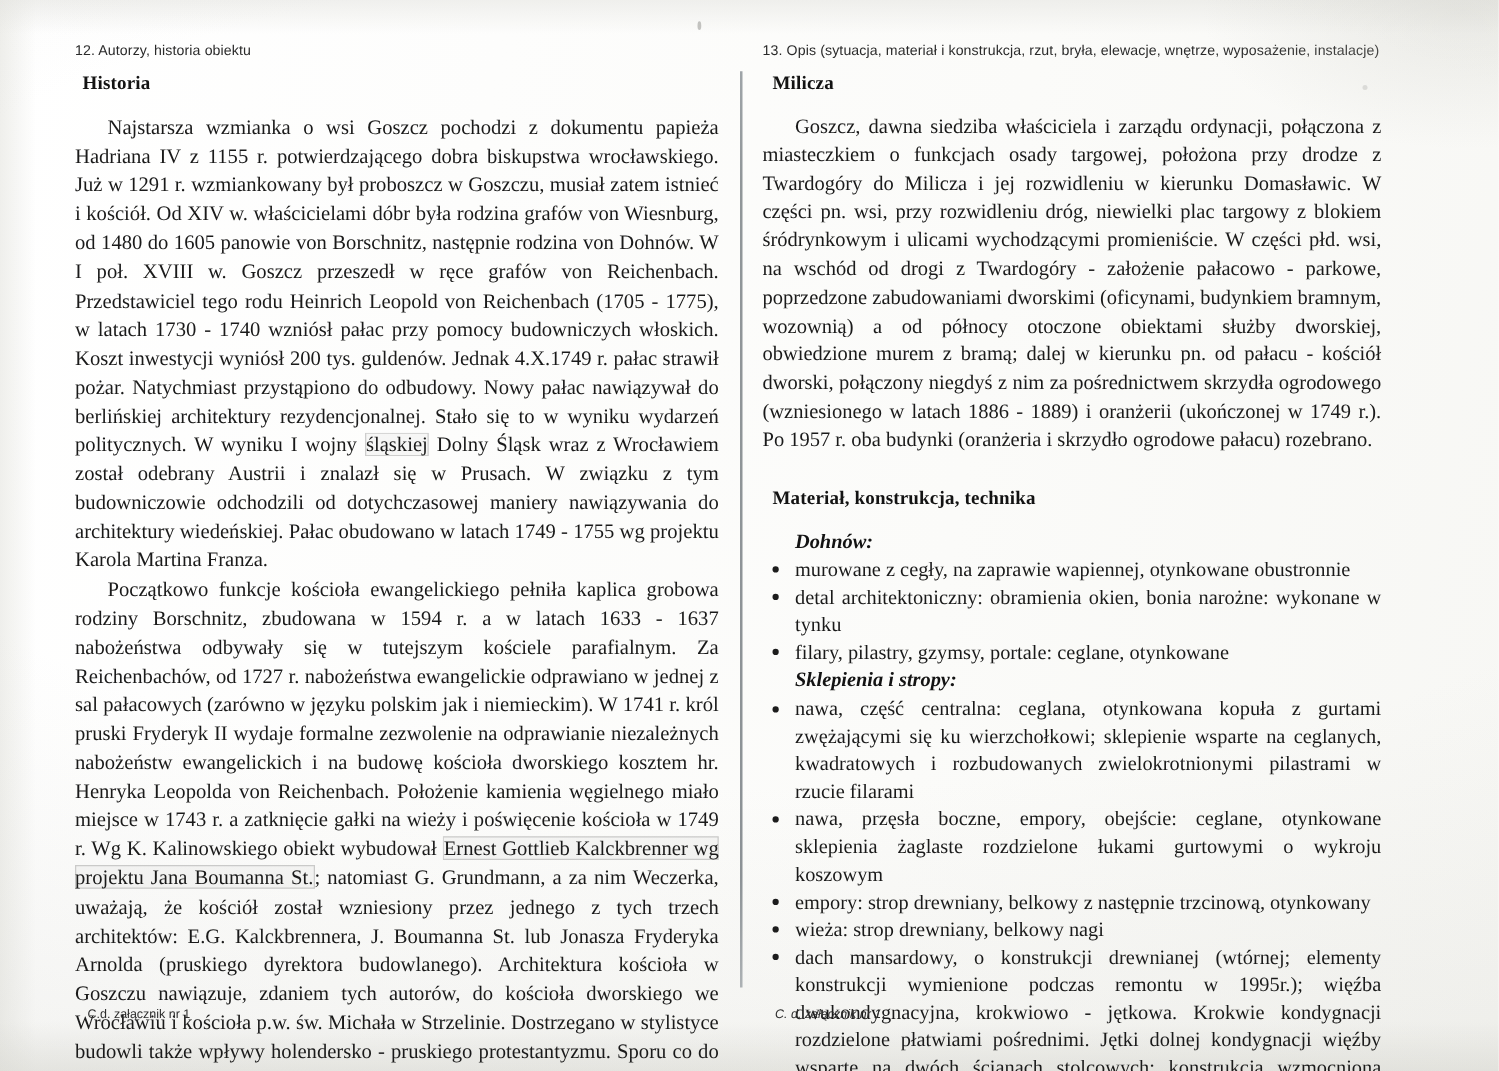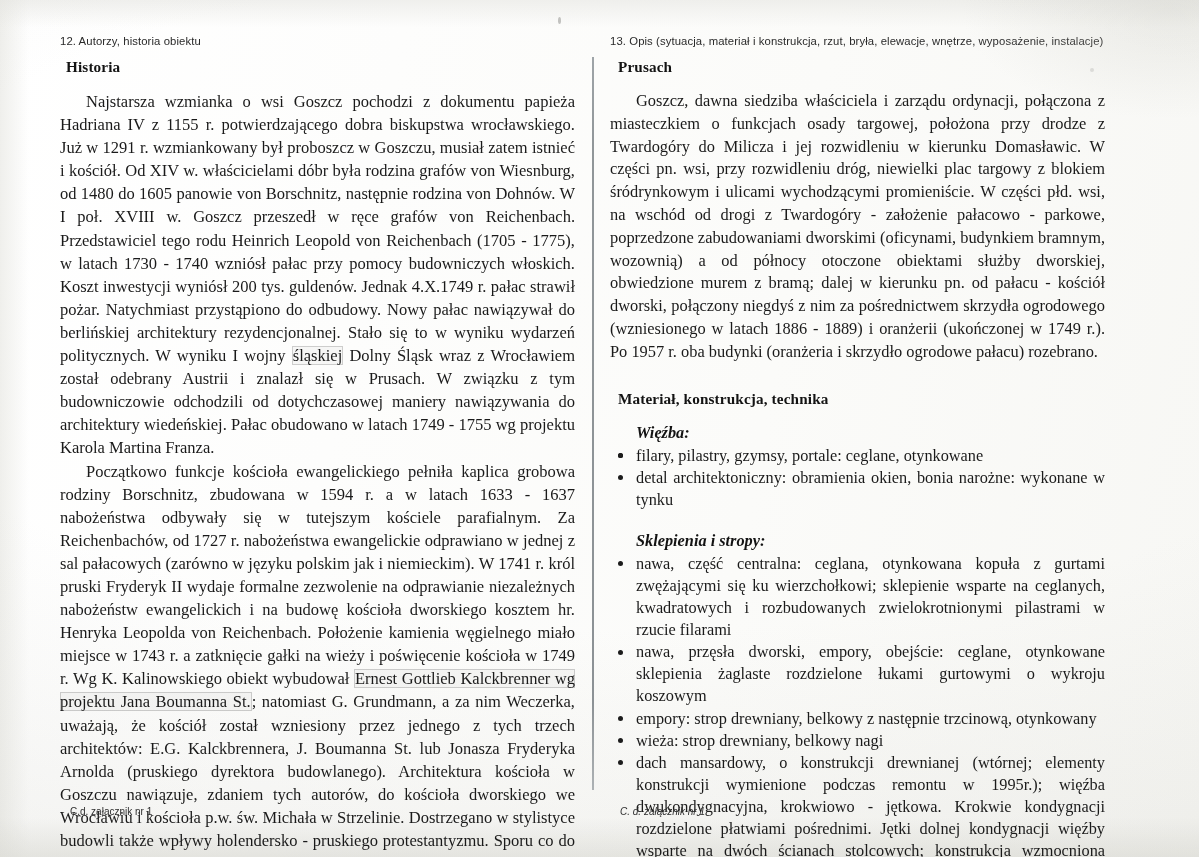--- a/index.html
+++ b/index.html
@@ -120,21 +120,21 @@
   
   h3.sub {
     margin: 0 0 1px 26px;
     font-family: "Liberation Serif", serif;
     font-style: italic;
     font-weight: bold;
     font-size: 16.3px;
     line-height: 22px;
     color: #131313;
   }
-  h3.sub.spaced { margin-top: 19px; }
+  h3.sub.spaced { }
 
   
   ul.bul {
     margin: 0;
     padding: 0;
     list-style: none;
   }
   ul.bul li {
     position: relative;
     margin: 0 0 0 0;
@@ -194,50 +194,51 @@
 
       <h2 class="sec">Historia</h2>
 
       <p class="body"><span>Najstarsza wzmianka o wsi Goszcz pochodzi z dokumentu papieża Hadriana IV z 1155 r. potwierdzającego dobra biskupstwa wrocławskiego. Już w 1291 r. wzmiankowany był proboszcz w Goszczu, musiał zatem istnieć i kościół. Od XIV w. właścicielami dóbr była rodzina grafów von Wiesnburg, od 1480 do 1605 panowie von Borschnitz, następnie rodzina von Dohnów. W I poł. XVIII w. Goszcz przeszedł w ręce grafów von Reichenbach. Przedstawiciel tego rodu Heinrich Leopold von Reichenbach (1705 - 1775), w latach 1730 - 1740 wzniósł pałac przy pomocy budowniczych włoskich. Koszt inwestycji wyniósł 200 tys. guldenów. Jednak 4.X.1749 r. pałac strawił pożar. Natychmiast przystąpiono do odbudowy. Nowy pałac nawiązywał do berlińskiej architektury rezydencjonalnej. Stało się to w wyniku wydarzeń politycznych. W wyniku I wojny </span><span class="boxed">śląskiej</span><span>  Dolny Śląsk wraz z Wrocławiem został odebrany Austrii i znalazł się w Prusach. W związku z tym budowniczowie odchodzili od dotychczasowej maniery nawiązywania do architektury wiedeńskiej. Pałac obudowano w latach 1749 - 1755 wg projektu Karola Martina Franza.</span></p>
 
       <p class="body"><span>Początkowo funkcje kościoła ewangelickiego pełniła kaplica grobowa rodziny Borschnitz, zbudowana w 1594 r. a w latach 1633 - 1637 nabożeństwa odbywały się w tutejszym kościele parafialnym. Za Reichenbachów, od 1727 r. nabożeństwa ewangelickie odprawiano w jednej z sal pałacowych (zarówno w języku polskim jak i niemieckim). W 1741 r. król pruski Fryderyk II wydaje formalne zezwolenie na odprawianie niezależnych nabożeństw ewangelickich i na budowę kościoła dworskiego kosztem hr. Henryka Leopolda von Reichenbach. Położenie kamienia węgielnego miało miejsce w 1743 r. a zatknięcie gałki na wieży i poświęcenie kościoła w 1749 r. Wg K. Kalinowskiego obiekt wybudował </span><span class="boxed">Ernest Gottlieb Kalckbrenner wg projektu Jana Boumanna St.</span><span>; natomiast G. Grundmann, a za nim Weczerka, uważają, że kościół został wzniesiony przez jednego z tych trzech architektów: E.G. Kalckbrennera, J. Boumanna St. lub Jonasza Fryderyka Arnolda (pruskiego dyrektora budowlanego). Architektura kościoła w Goszczu nawiązuje, zdaniem tych autorów, do kościoła dworskiego we Wrocławiu i kościoła p.w. św. Michała w Strzelinie. Dostrzegano w stylistyce budowli także wpływy holendersko - pruskiego protestantyzmu. Sporu co do autorów nie da się wyjaśnić, gdyż nie zachowała się żadna dokumentacja budowy kościoła, o czym informują dokumenty dolnośląskiego konserwatora zabytków sprzed II wojny światowej.</span></p>
     </div>
 
     <div class="col" id="col-right">
 
-      <h2 class="sec">Prusach</h2>
+      <h2 class="sec">Milicza</h2>
 
       <p class="body">Goszcz, dawna siedziba właściciela i zarządu ordynacji, połączona z miasteczkiem o funkcjach osady targowej, położona przy drodze z Twardogóry do Milicza i jej rozwidleniu w kierunku Domasławic. W części pn. wsi, przy rozwidleniu dróg, niewielki plac targowy z blokiem śródrynkowym i ulicami wychodzącymi promieniście. W części płd. wsi, na wschód od drogi z Twardogóry - założenie pałacowo - parkowe, poprzedzone zabudowaniami dworskimi (oficynami, budynkiem bramnym, wozownią) a od północy otoczone obiektami służby dworskiej, obwiedzione murem z bramą; dalej w kierunku pn. od pałacu - kościół dworski, połączony niegdyś z nim za pośrednictwem skrzydła ogrodowego (wzniesionego w latach 1886 - 1889) i oranżerii (ukończonej w 1749 r.). Po 1957 r. oba budynki (oranżeria i skrzydło ogrodowe pałacu) rozebrano.</p>
 
       <h2 class="sec mid">Materiał, konstrukcja, technika</h2>
 
-      <h3 class="sub">Więźba:</h3>
+      <h3 class="sub">Dohnów:</h3>
       <ul class="bul">
         <li>
           <span class="dot"></span>
+          <span>murowane z cegły, na zaprawie wapiennej, otynkowane obustronnie</span>
+        </li>
+        <li>
+          <span class="dot"></span>
+          <span>detal architektoniczny: obramienia okien, bonia narożne: wykonane w tynku</span>
         </li>
         <li>
           <span class="dot"></span>
           <span>filary, pilastry, gzymsy, portale: ceglane, otynkowane</span>
-        </li>
-        <li>
-          <span class="dot"></span>
-          <span>detal architektoniczny: obramienia okien, bonia narożne: wykonane w tynku</span>
         </li>
       </ul>
 
       <h3 class="sub spaced">Sklepienia i stropy:</h3>
       <ul class="bul">
         <li>
           <span class="dot"></span>
           <span>nawa, część centralna: ceglana, otynkowana kopuła z gurtami zwężającymi się ku wierzchołkowi; sklepienie wsparte na ceglanych, kwadratowych i rozbudowanych zwielokrotnionymi pilastrami w rzucie filarami</span>
         </li>
         <li>
           <span class="dot"></span>
-          <span>nawa, przęsła dworski, empory, obejście: ceglane, otynkowane sklepienia żaglaste rozdzielone łukami gurtowymi o wykroju koszowym</span>
+          <span>nawa, przęsła boczne, empory, obejście: ceglane, otynkowane sklepienia żaglaste rozdzielone łukami gurtowymi o wykroju koszowym</span>
         </li>
         <li>
           <span class="dot"></span>
           <span>empory: strop drewniany, belkowy z następnie trzcinową, otynkowany</span>
         </li>
         <li>
           <span class="dot"></span>
           <span>wieża: strop drewniany, belkowy nagi</span>
         </li>
       </ul>

